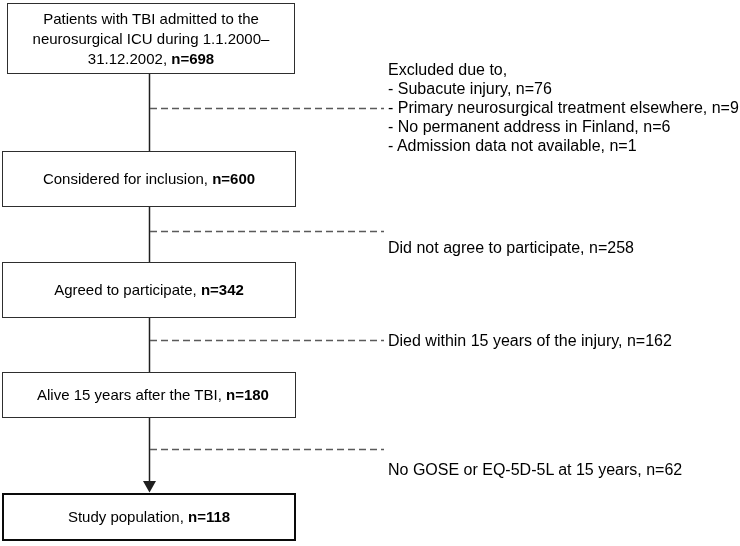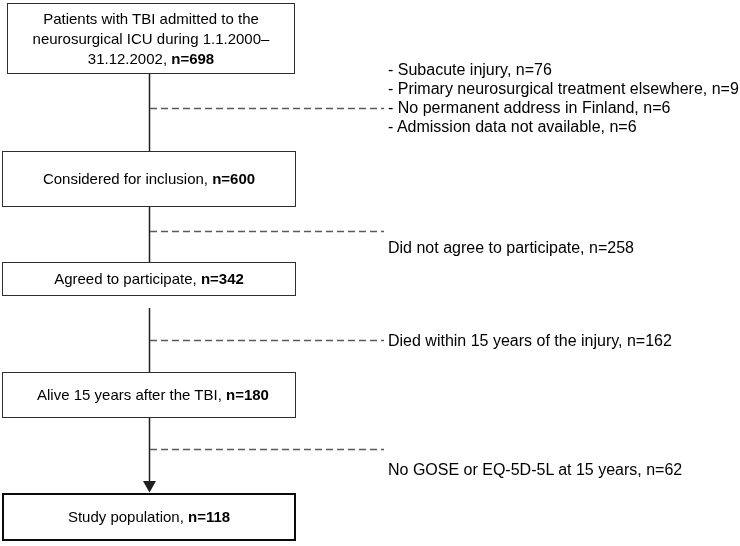--- a/index.html
+++ b/index.html
@@ -34,21 +34,21 @@
     justify-content: center;
     text-align: center;
     font-size: 15px;
     line-height: 20px;
     padding: 2px 12px;
   }
   .box.final { border: 2.5px solid var(--final-border); }
   .box b { font-weight: bold; }
   .box1 { left: 7px;  top: 3px;   width: 288px; height: 71px; }
   .box2 { left: 2px;  top: 151px; width: 294px; height: 56px; }
-  .box3 { left: 2px;  top: 262px; width: 294px; height: 34px; }
+  .box3 { left: 2px;  top: 262px; width: 294px; height: 56px; }
   .box4 { left: 2px;  top: 372px; width: 294px; height: 46px; padding-left: 20px; }
   .box5 { left: 2px;  top: 493px; width: 294px; height: 48px; }
   .sidenote {
     position: absolute;
     left: 388px;
     font-size: 16px;
     line-height: 19px;
     white-space: nowrap;
   }
   .exclusions { top: 60px; }
@@ -87,23 +87,24 @@
 
   <div class="box box4">
     <span><span>Alive 15 years after the TBI,</span> <b>n=180</b></span>
   </div>
 
   <div class="box box5 final">
     <span><span>Study population,</span> <b>n=118</b></span>
   </div>
 
   <div class="sidenote exclusions">
+    <div>Excluded due to,</div>
     <div>- Subacute injury, n=76</div>
     <div>- Primary neurosurgical treatment elsewhere, n=9</div>
     <div>- No permanent address in Finland, n=6</div>
-    <div>- Admission data not available, n=6</div>
+    <div>- Admission data not available, n=1</div>
   </div>
 
   <div class="sidenote note2">Did not agree to participate, n=258</div>
   <div class="sidenote note3">Died within 15 years of the injury, n=162</div>
   <div class="sidenote note4">No GOSE or EQ-5D-5L at 15 years, n=62</div>
 
 </div>
 
 </body></html>

